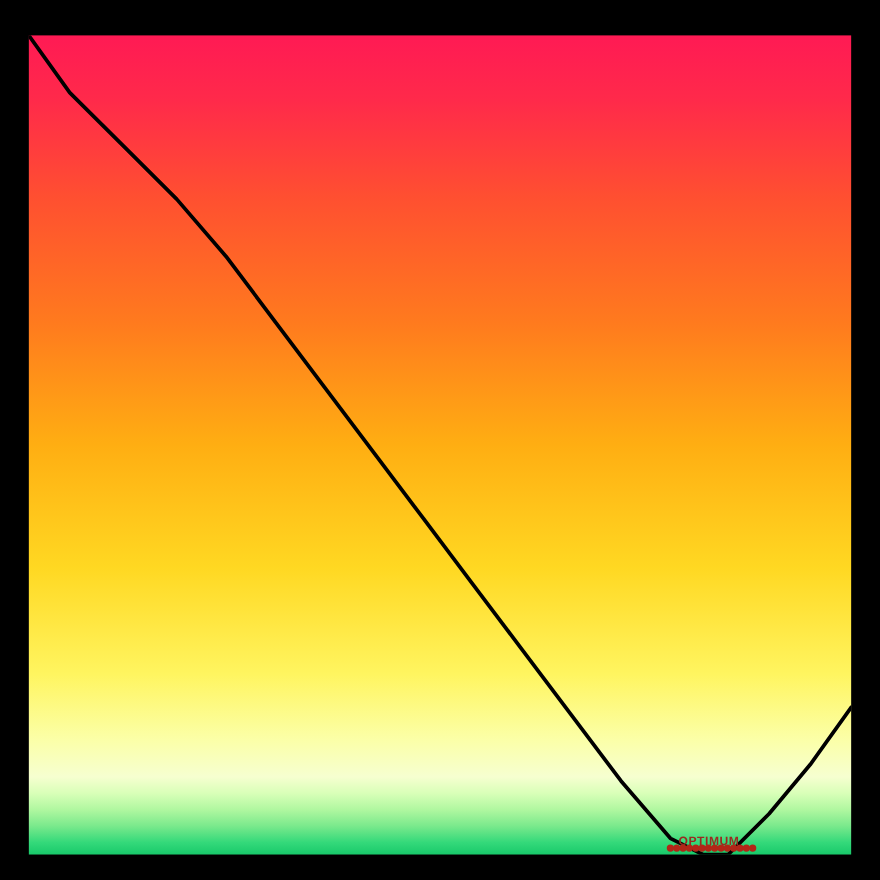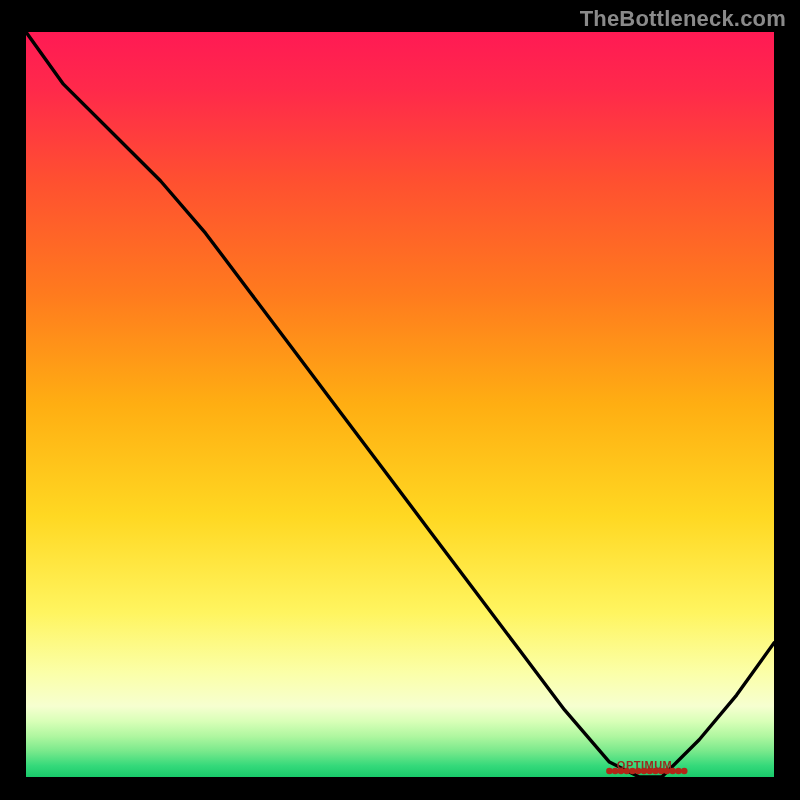--- a/index.html
+++ b/index.html
@@ -36,21 +36,20 @@
     font-weight: 700;
     color: #9a2b20;
     letter-spacing: 0.5px;
     white-space: nowrap;
   }
 </style>
 </head>
 <body>
 
 <div class="stage">
-  <div class="attribution">TheBottleneck.com</div>
 
   <div class="plot-frame">
     <svg id="plot-svg" width="748" height="745" viewBox="0 0 748 745">
       <defs>
         <linearGradient id="bgGrad" x1="0" y1="0" x2="0" y2="1">
             <stop offset="0.00%" stop-color="#ff1a54"></stop>
             <stop offset="8.00%" stop-color="#ff2a4a"></stop>
             <stop offset="20.00%" stop-color="#ff5030"></stop>
             <stop offset="35.00%" stop-color="#ff7a1e"></stop>
             <stop offset="50.00%" stop-color="#ffae12"></stop>

